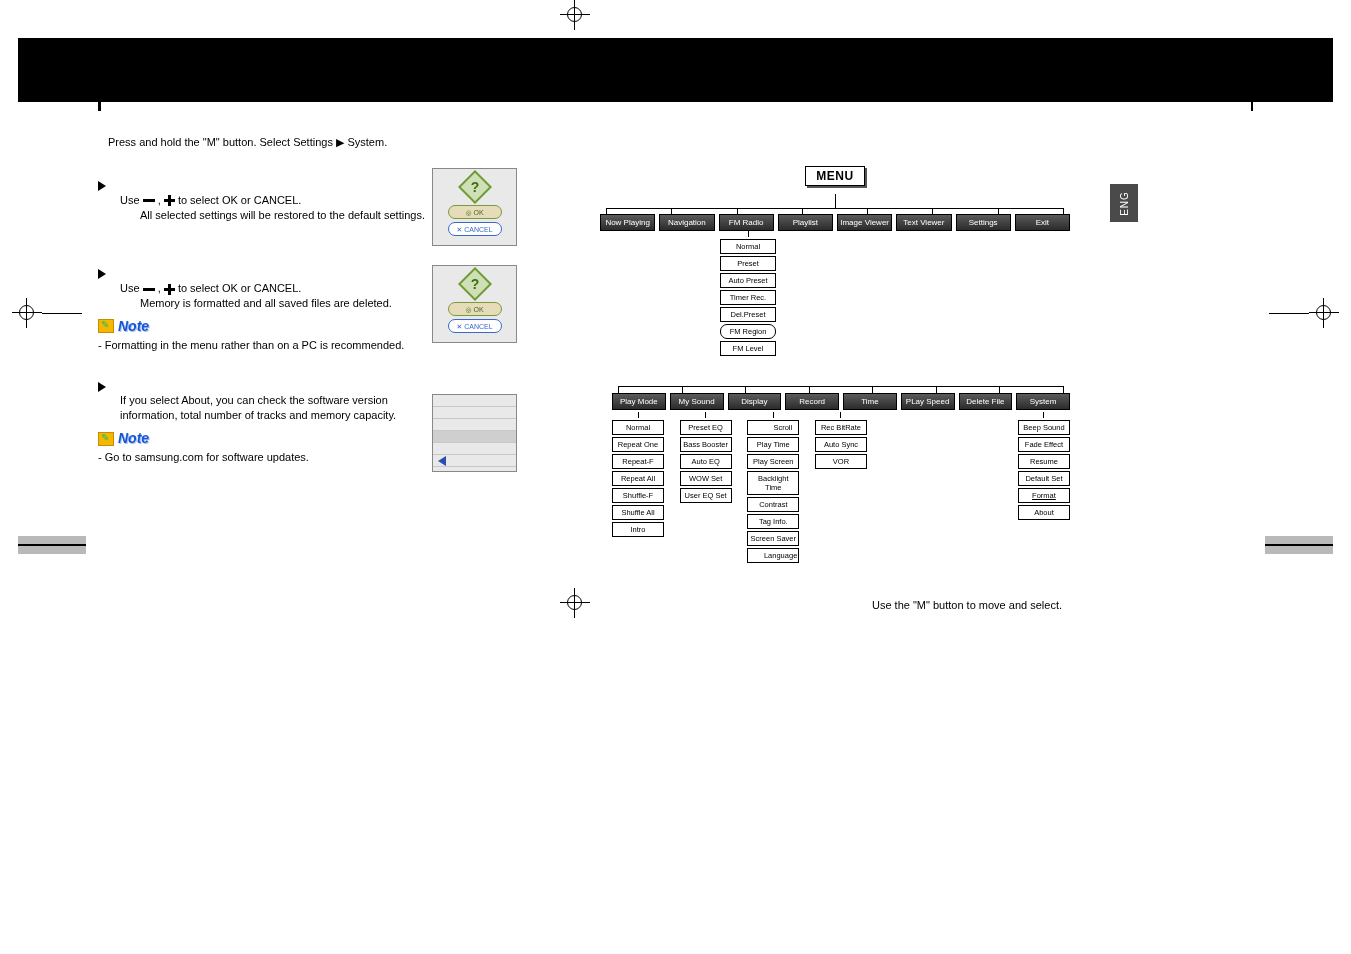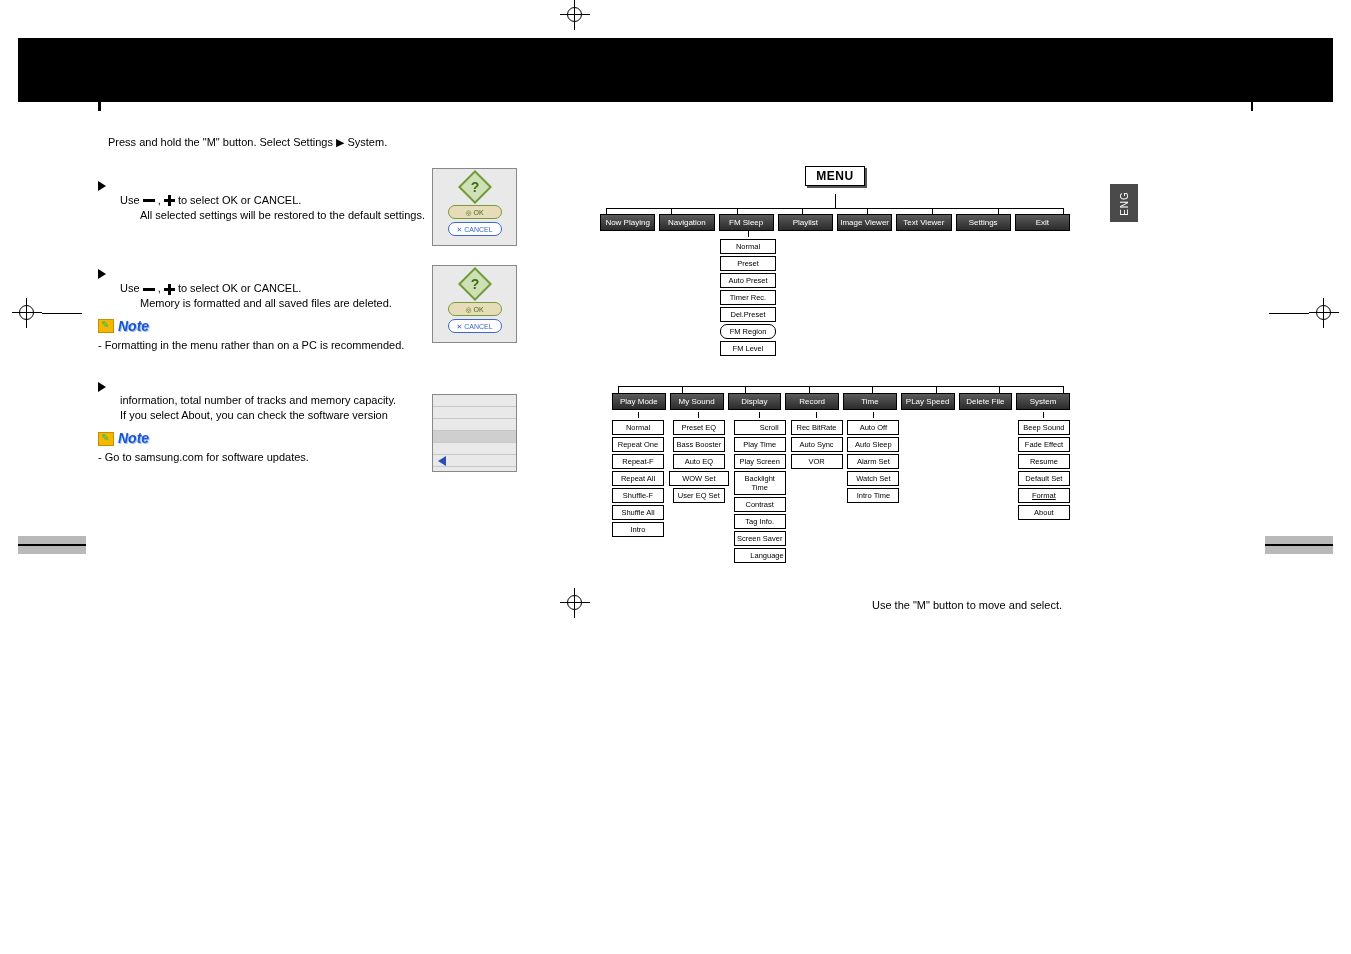--- a/index.html
+++ b/index.html
@@ -141,22 +141,22 @@
       <div class="note-hdr">
         <span class="note-ico"></span>
         <span class="note-txt">Note</span>
       </div>
       <div>- Formatting in the menu rather than on a PC is recommended.</div>
     </div>
 
     <div class="sec" style="margin-top:22px">
       <span class="tri"></span>
       <div class="sec-body">
+        <div>If you select About, you can check the software version</div>
         <div>information, total number of tracks and memory capacity.</div>
-        <div>If you select About, you can check the software version</div>
       </div>
       <div class="note-hdr">
         <span class="note-ico"></span>
         <span class="note-txt">Note</span>
       </div>
       <div>- Go to samsung.com for software updates.</div>
     </div>
   </div>
 
   <div class="lcd lcd1">
@@ -199,21 +199,21 @@
         <div class="t"></div>
         <div class="t"></div>
         <div class="t"></div>
         <div class="t"></div>
         <div class="t"></div>
         <div class="t"></div>
     </div>
     <div class="row top-row" id="top-tabs">
         <div class="cell">Now Playing</div>
         <div class="cell">Navigation</div>
-        <div class="cell">FM Sleep</div>
+        <div class="cell">FM Radio</div>
         <div class="cell">Playlist</div>
         <div class="cell">Image Viewer</div>
         <div class="cell">Text Viewer</div>
         <div class="cell">Settings</div>
         <div class="cell">Exit</div>
       </div>
 
     <div id="fm-col" class="vcol" style="margin-left:120px; align-items:center; width:56px;">
         <div class="stem"></div>
         <div class="cell-w" style="width: 56px;">Normal</div>
@@ -256,48 +256,40 @@
             <div class="cell-w" style="width: 52px;">Repeat All</div>
             <div class="cell-w" style="width: 52px;">Shuffle-F</div>
             <div class="cell-w" style="width: 52px;">Shuffle All</div>
             <div class="cell-w" style="width: 52px;">Intro</div>
           </div>
           <div class="vcol">
             <div class="stem"></div>
             <div class="cell-w" style="width: 52px;">Preset EQ</div>
             <div class="cell-w" style="width: 52px;">Bass Booster</div>
             <div class="cell-w" style="width: 52px;">Auto EQ</div>
-            <div class="cell-w" style="width: 60px;">WOW Set</div>
+            <div class="cell-w" style="width: 52px;">WOW Set</div>
             <div class="cell-w" style="width: 52px;">User EQ Set</div>
           </div>
           <div class="vcol">
             <div class="stem"></div>
             <div class="cell-w" style="width: 52px; padding-left: 20px;">Scroll</div>
             <div class="cell-w" style="width: 52px;">Play Time</div>
             <div class="cell-w" style="width: 52px;">Play Screen</div>
             <div class="cell-w" style="width: 52px;">Backlight Time</div>
             <div class="cell-w" style="width: 52px;">Contrast</div>
             <div class="cell-w" style="width: 52px;">Tag Info.</div>
             <div class="cell-w" style="width: 52px;">Screen Saver</div>
             <div class="cell-w" style="width: 52px; text-align: right;">Language</div>
           </div>
           <div class="vcol">
             <div class="stem"></div>
             <div class="cell-w" style="width: 52px;">Rec BitRate</div>
             <div class="cell-w" style="width: 52px;">Auto Sync</div>
             <div class="cell-w" style="width: 52px;">VOR</div>
           </div>
-          <div class="vcol">
-            <div class="stem"></div>
-            <div class="cell-w" style="width: 52px;">Auto Off</div>
-            <div class="cell-w" style="width: 52px;">Auto Sleep</div>
-            <div class="cell-w" style="width: 52px;">Alarm Set</div>
-            <div class="cell-w" style="width: 52px;">Watch Set</div>
-            <div class="cell-w" style="width: 52px;">Intro Time</div>
-          </div>
           <div class="vcol empty">
             <div class="cell-w" style="width: 52px; visibility: hidden;">x</div>
           </div>
           <div class="vcol empty">
             <div class="cell-w" style="width: 52px; visibility: hidden;">x</div>
           </div>
           <div class="vcol">
             <div class="stem"></div>
             <div class="cell-w" style="width: 52px;">Beep Sound</div>
             <div class="cell-w" style="width: 52px;">Fade Effect</div>

